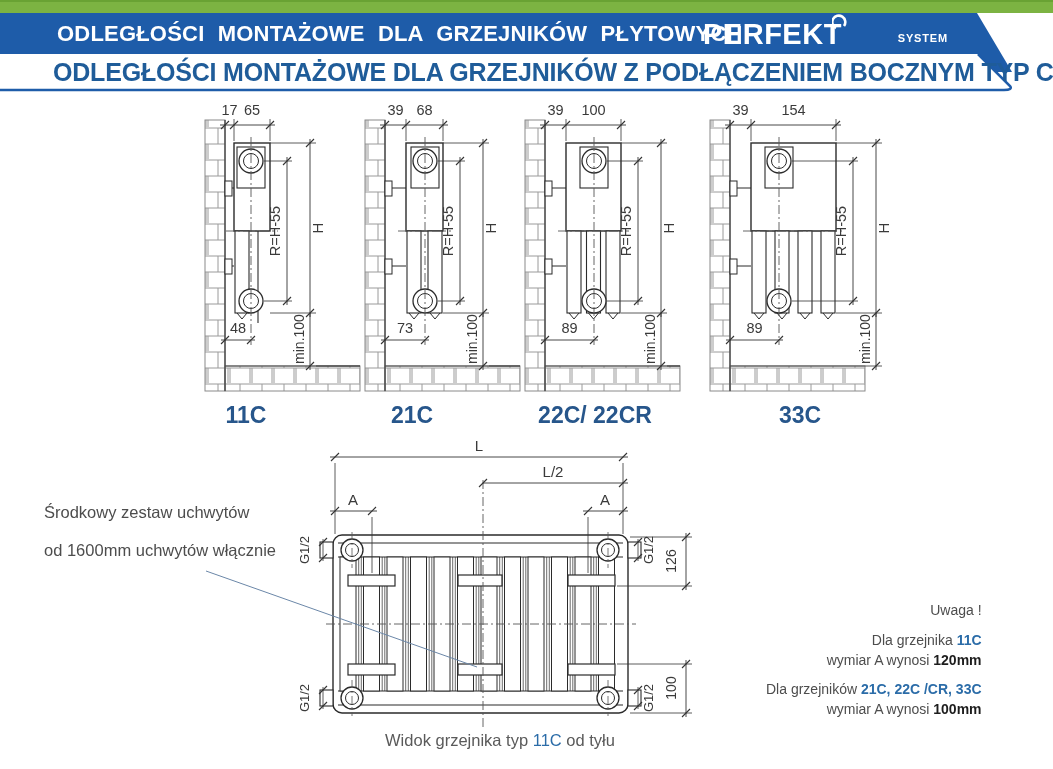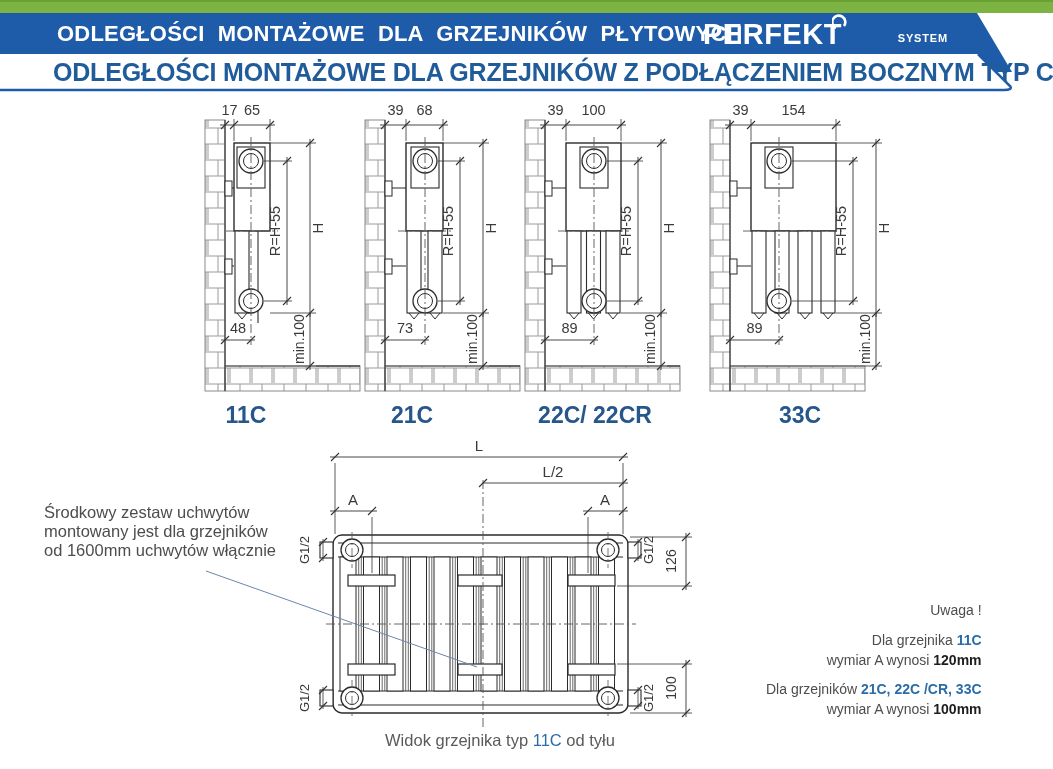--- a/index.html
+++ b/index.html
@@ -400,21 +400,21 @@
       <line x1="396" y1="222" x2="396" y2="279" stroke="#333" stroke-width="0.9" stroke-dasharray="none"></line>
       <line x1="392" y1="230" x2="400" y2="222" stroke="#333" stroke-width="1.1" stroke-dasharray="none"></line>
       <line x1="392" y1="279" x2="400" y2="271" stroke="#333" stroke-width="1.1" stroke-dasharray="none"></line>
       <text x="386" y="250" fill="#3a3a3a" font-size="14" text-anchor="middle" transform="rotate(-90 386 250)">100</text>
     </svg>
 
   <div class="caption"><span>Widok grzejnika typ </span><span class="blue">11C</span><span> od tyłu</span></div>
 
   <div class="note-left">
     <span>Środkowy zestaw uchwytów</span><br>
-    <span>montowany jest dla grzejników</span><br>
+    <br>
     <span>od 1600mm uchwytów włącznie</span>
   </div>
 
   <div class="note-right">
     <span class="title">Uwaga !</span>
     <span>Dla grzejnika </span><span class="blue">11C</span><br>
     <span>wymiar A wynosi </span><b>120mm</b>
     <div class="group2">
       <span>Dla grzejników </span><span class="blue">21C, 22C /CR, 33C</span><br>
       <span>wymiar A wynosi </span><b>100mm</b>

